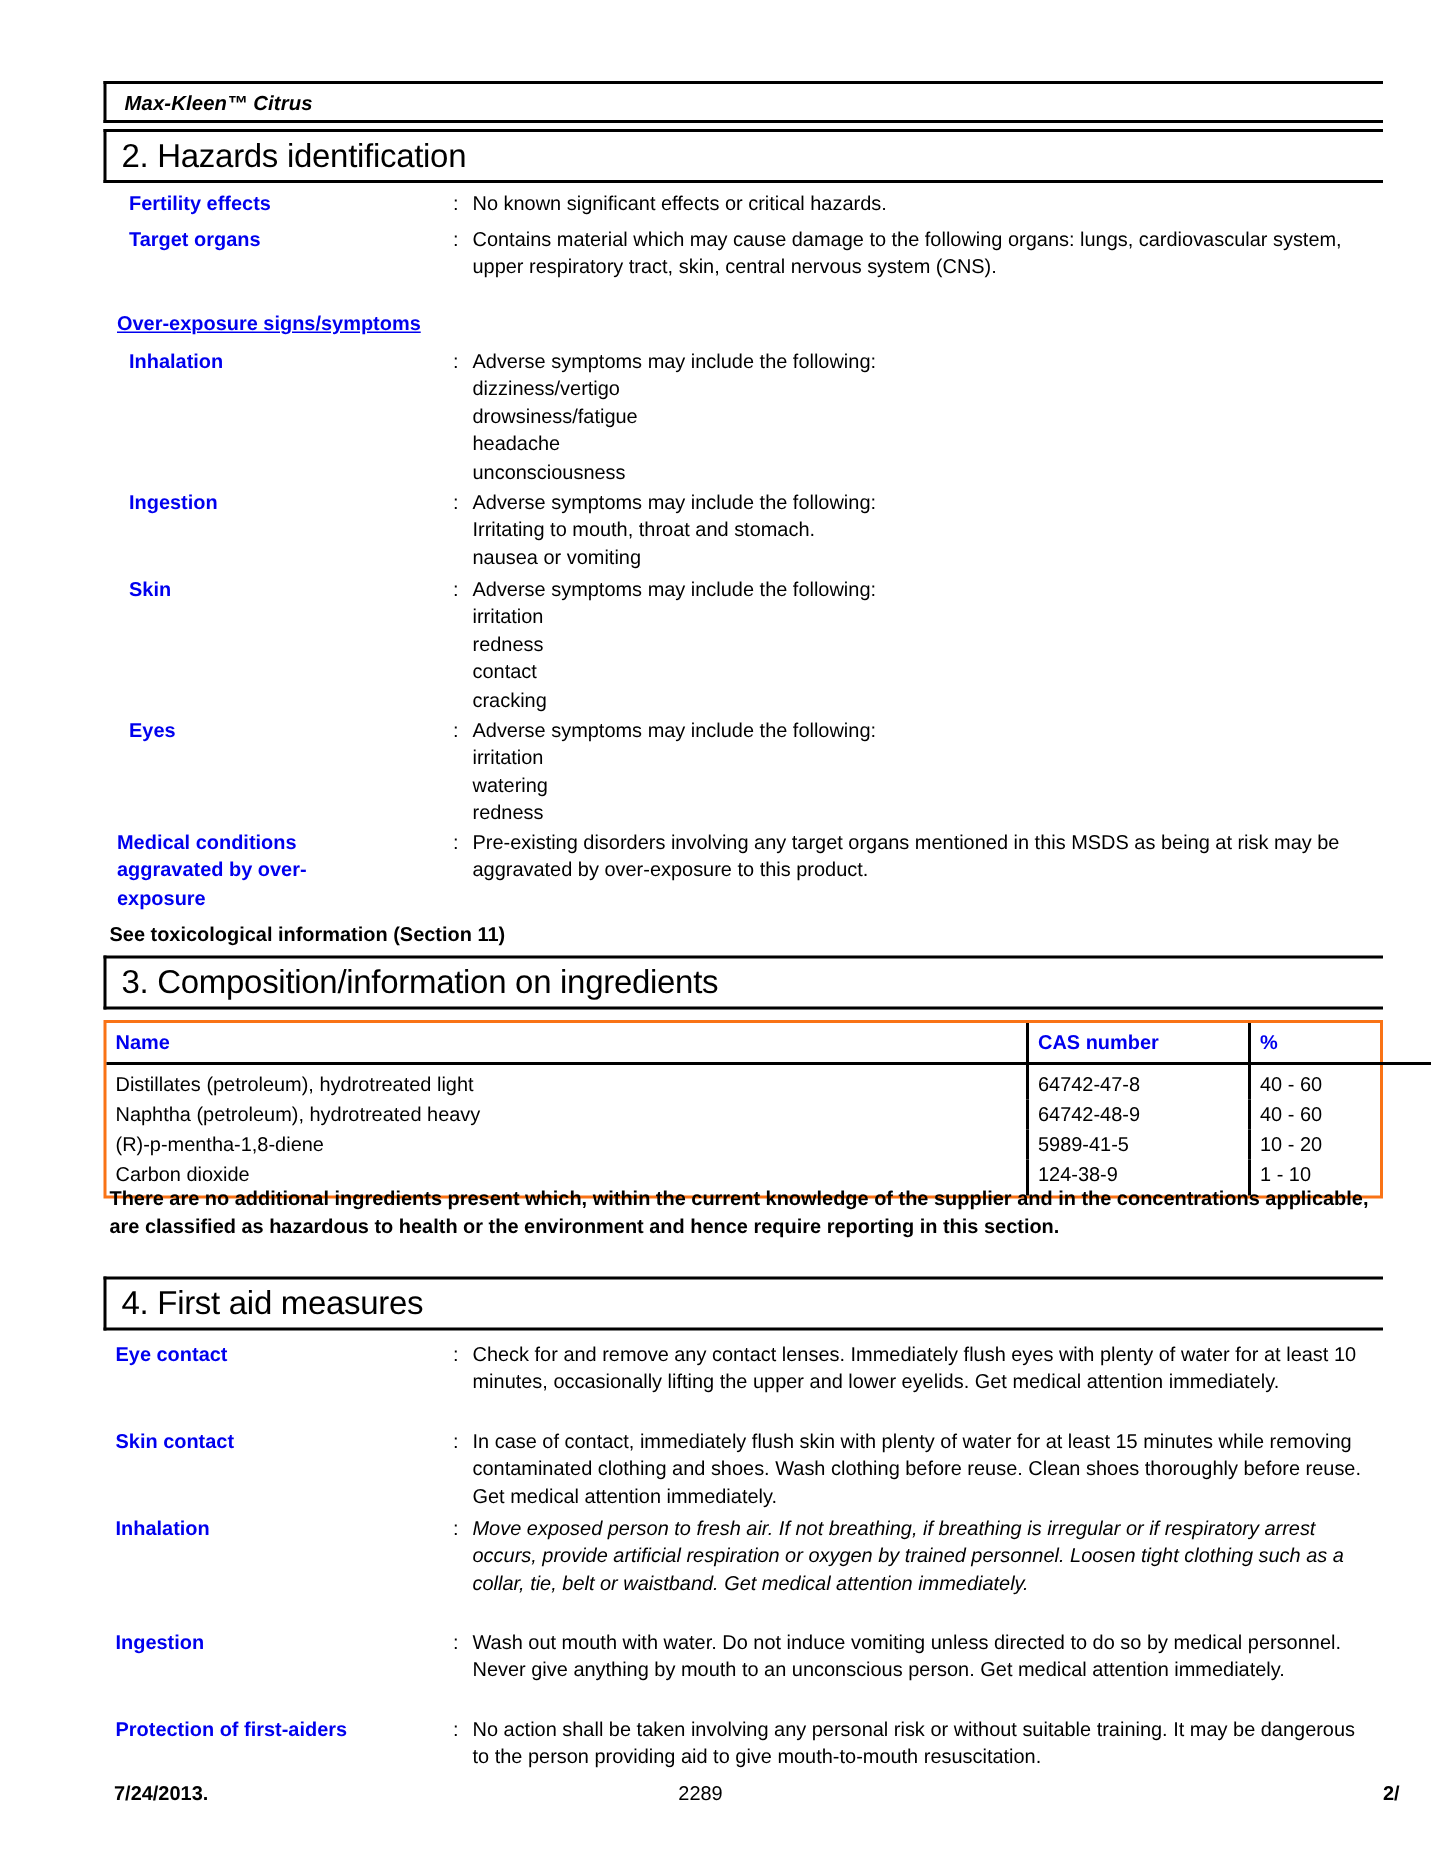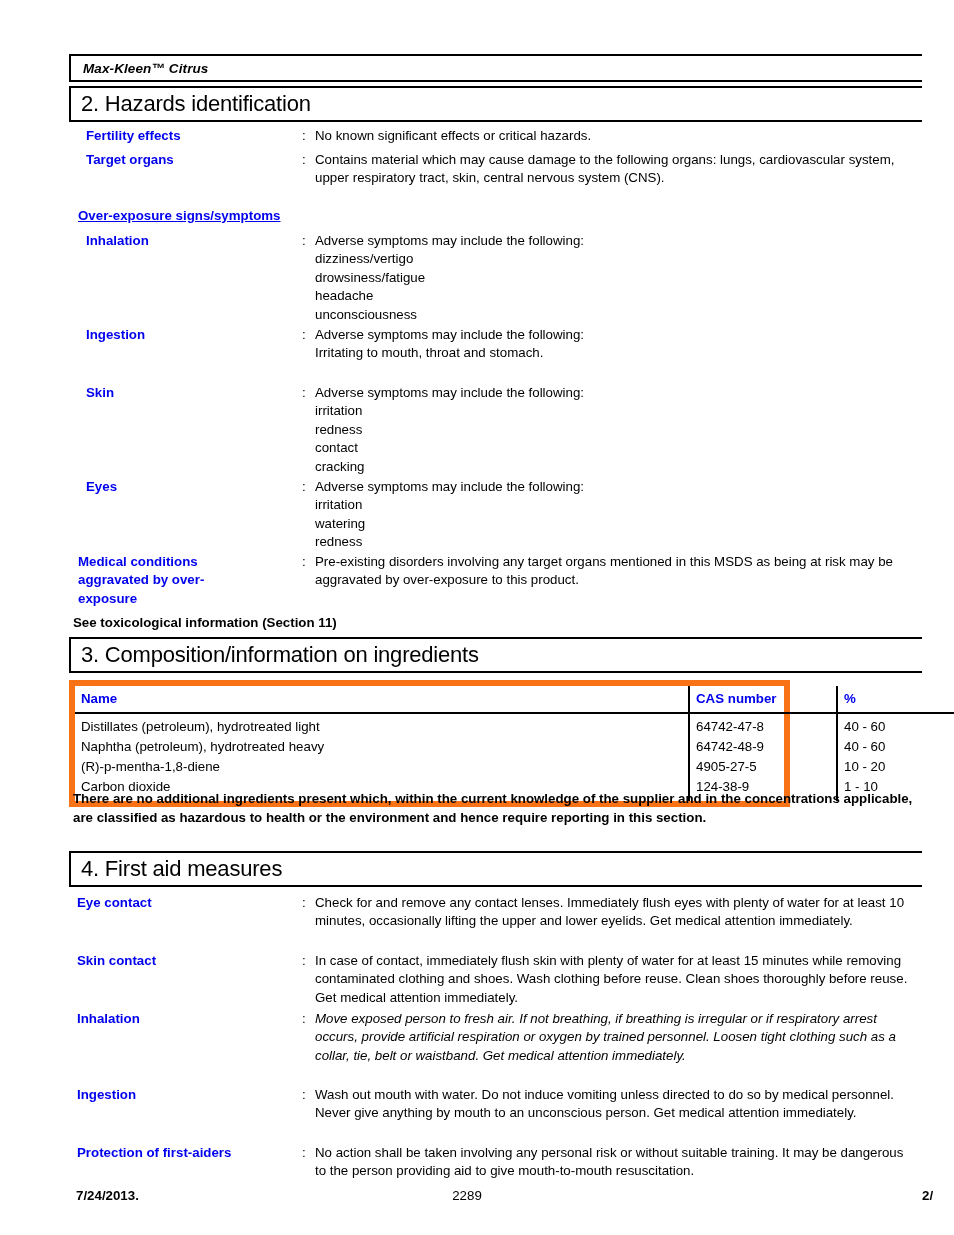--- a/index.html
+++ b/index.html
@@ -111,22 +111,22 @@
     font-size: 13.3px;
     font-weight: bold;
     color: #000;
     line-height: 17px;
   }
 
   
   .comp-table {
     position: absolute;
     left: 69px;
-    width: 721px;
-    border: 6px solid #f97316;
+    width: 853px;
+    border: 2px solid #f97316;
     border-collapse: collapse;
     box-sizing: border-box;
     font-size: 13.3px;
   }
   .comp-table table {
     width: 100%;
     border-collapse: collapse;
     table-layout: fixed;
   }
   .comp-table th, .comp-table td {
@@ -227,20 +227,21 @@
       <p>unconsciousness</p>
     </div>
   </div>
 
   <div class="row">
     <span class="lbl" style="left:86px; top:326px;">Ingestion</span>
     <span class="colon" style="top:326px;">:</span>
     <div class="val" style="top:326px; width:560px;">
       <p>Adverse symptoms may include the following:</p>
       <p>Irritating to mouth, throat and stomach.</p>
+      <p>nausea or vomiting</p>
     </div>
   </div>
 
   <div class="row">
     <span class="lbl" style="left:86px; top:384px;">Skin</span>
     <span class="colon" style="top:384px;">:</span>
     <div class="val" style="top:384px; width:560px;">
       <p>Adverse symptoms may include the following:</p>
       <p>irritation</p>
       <p>redness</p>
@@ -291,21 +292,21 @@
           <td class="c-cas">64742-47-8</td>
           <td class="c-pct">40 - 60</td>
         </tr>
         <tr>
           <td class="c-name">Naphtha (petroleum), hydrotreated heavy</td>
           <td class="c-cas">64742-48-9</td>
           <td class="c-pct">40 - 60</td>
         </tr>
         <tr>
           <td class="c-name">(R)-p-mentha-1,8-diene</td>
-          <td class="c-cas">4905-27-5</td>
+          <td class="c-cas">5989-41-5</td>
           <td class="c-pct">10 - 20</td>
         </tr>
         <tr>
           <td class="c-name">Carbon dioxide</td>
           <td class="c-cas">124-38-9</td>
           <td class="c-pct">1 - 10</td>
         </tr>
       </tbody>
     </table>
   </div>

